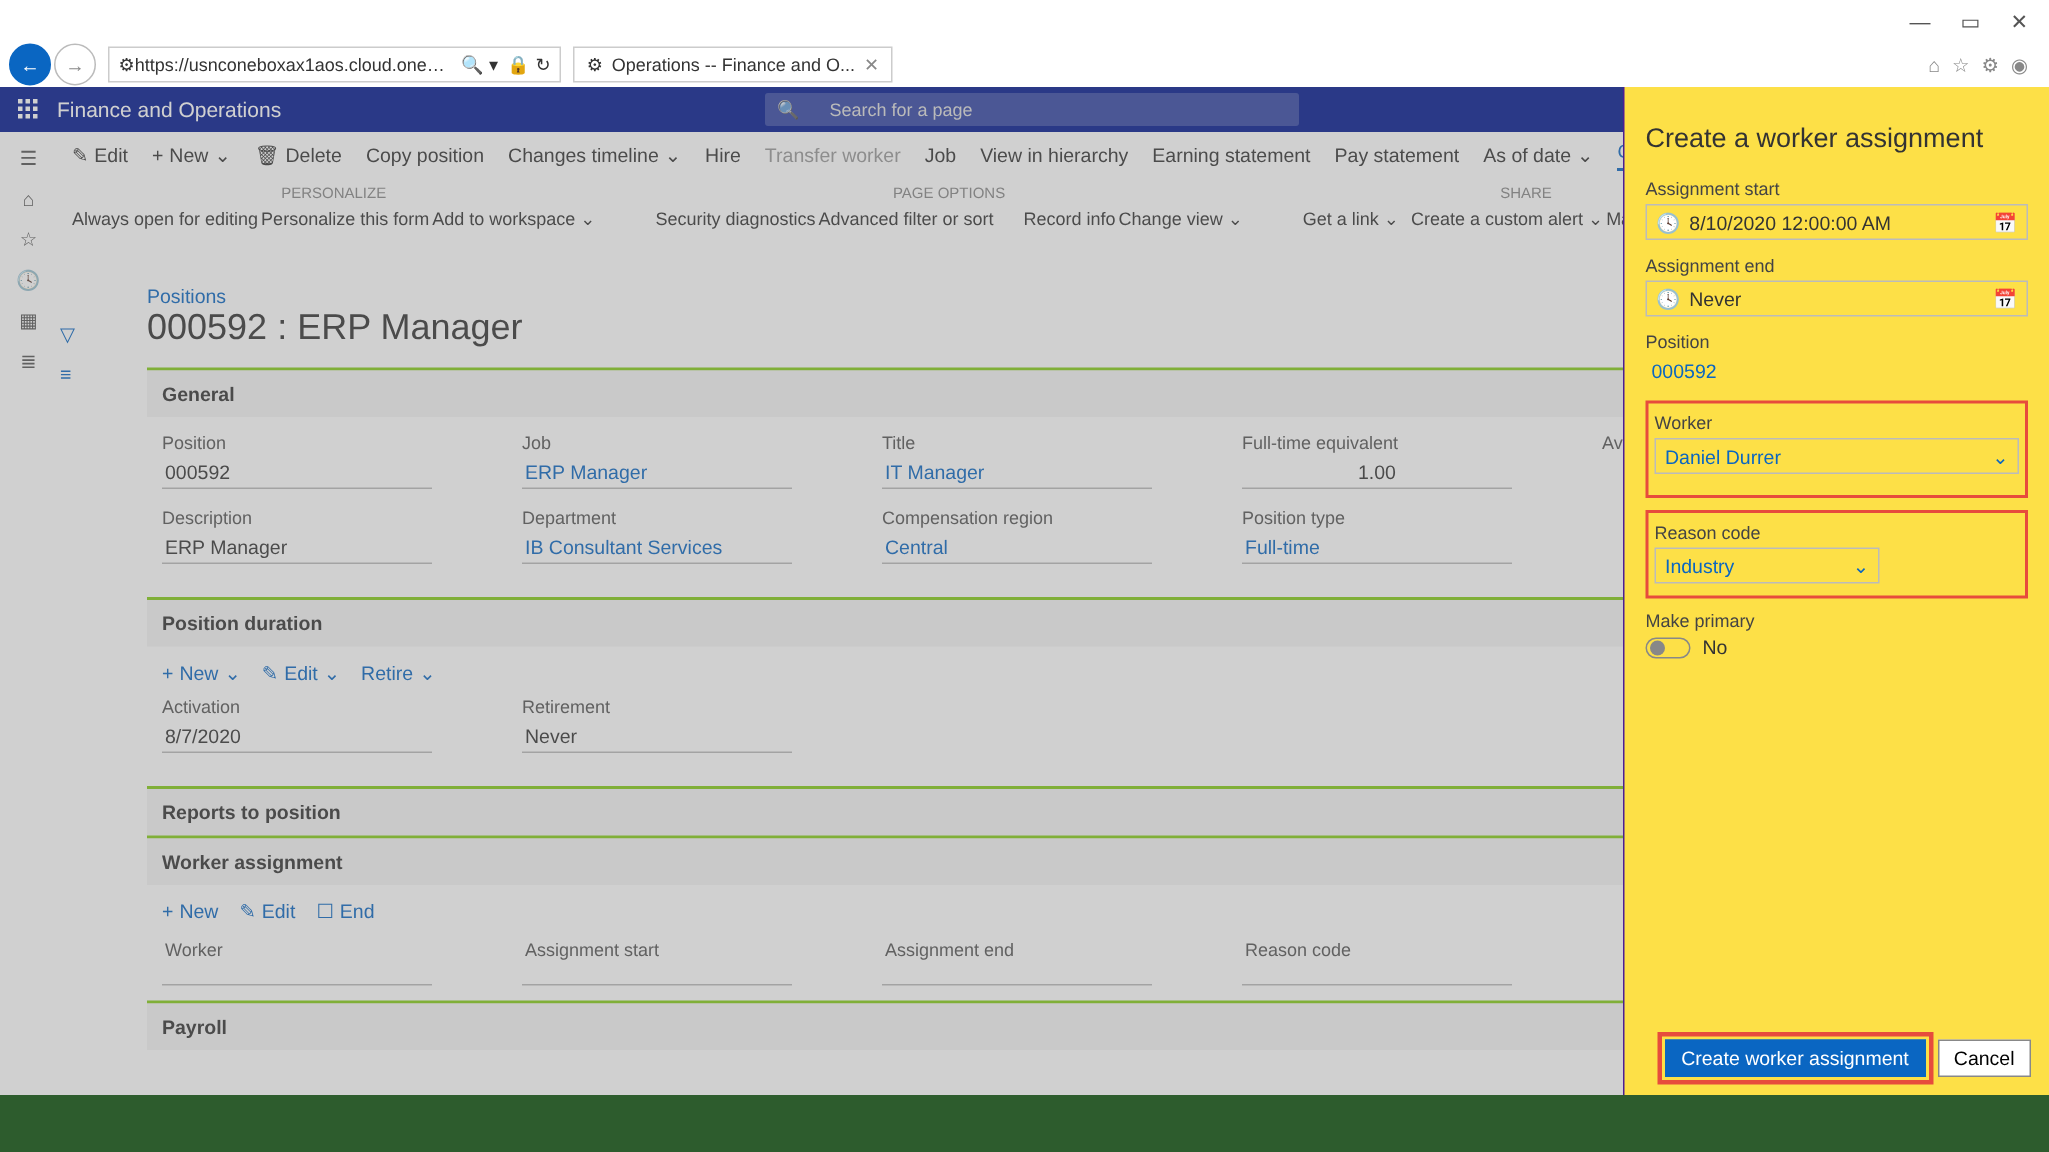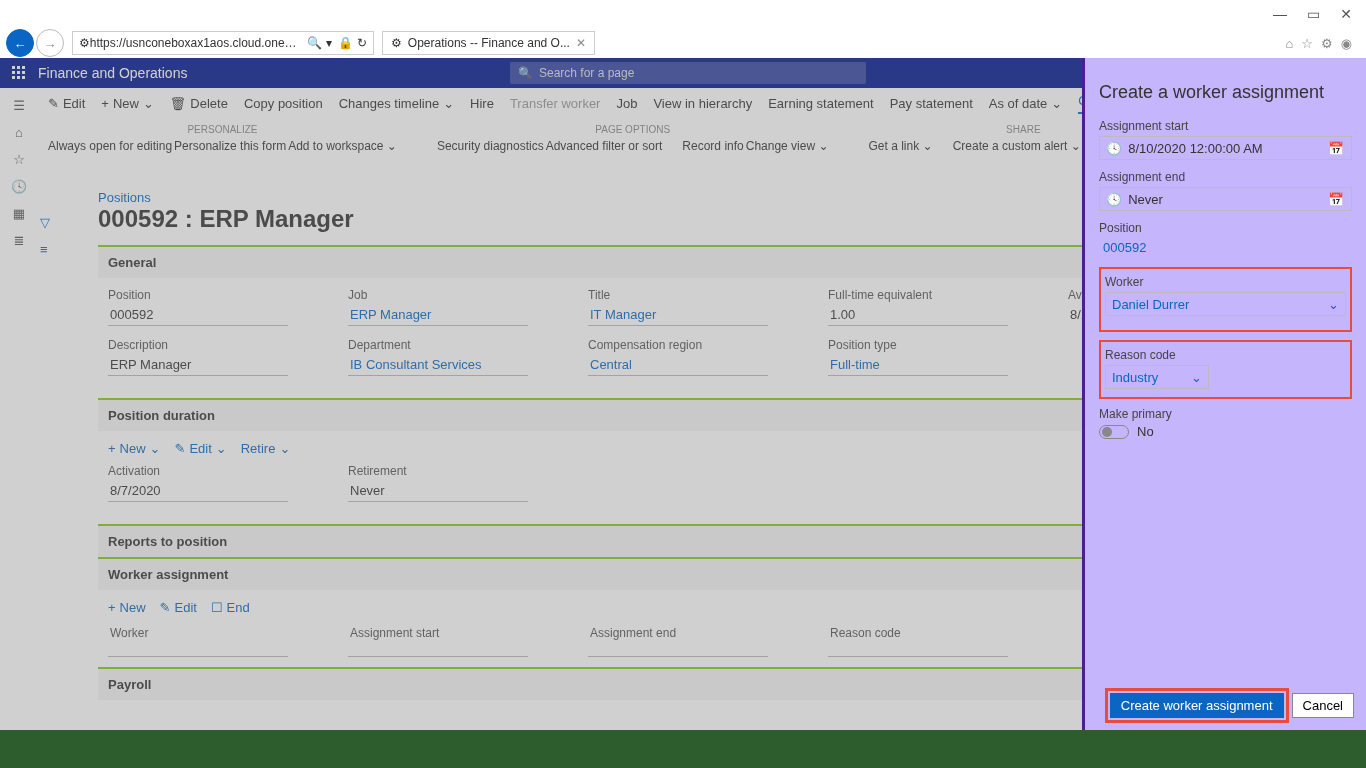--- a/index.html
+++ b/index.html
@@ -40,45 +40,45 @@
 .ribbon h4 { font-size: 10px; color: #888; font-weight: 500; text-align: center; margin-bottom: 4px; }
 .ribbon .col { display: flex; flex-direction: row; font-size: 12px; gap: 2px; }
 .ribbon .col span { cursor: pointer; }
 
 
 .mainpanel { position: absolute; top: 190px; left: 38px; right: 0; bottom: 38px; padding: 0 20px; overflow: hidden; }
 .filtercol { position: absolute; left: 40px; top: 215px; width: 24px; display: flex; flex-direction: column; gap: 12px; color: #0a66c2; }
 
 .content { margin-left: 40px; }
 .breadcrumb { color: #0a66c2; font-size: 13px; margin-bottom: 4px; }
-.pagetitle { font-size: 24px; font-weight: 700; margin-bottom: 12px; }
+.pagetitle { font-size: 24px; font-weight: 400; margin-bottom: 12px; }
 
 .section { border-top: 2px solid #84cc16; }
 .section .sechead { background: #f4f4f4; padding: 8px 10px; font-weight: 600; font-size: 13px; }
 .section .secbody { padding: 10px; }
 
 .fieldrow { display: flex; gap: 60px; margin-bottom: 12px; }
 .field { display: flex; flex-direction: column; min-width: 180px; }
 .field label { font-size: 12px; color: #555; margin-bottom: 2px; }
 .field .val { border-bottom: 1px solid #bbb; padding: 3px 2px; font-size: 13px; }
 .field .val.link { color: #0a66c2; }
-.field .val.right { text-align: left; }
+.field .val.right { text-align: center; }
 
 .subtoolbar { display: flex; gap: 14px; padding: 0 0 8px; font-size: 13px; }
 .subtoolbar span { color: #0a66c2; cursor: pointer; display: inline-flex; align-items: center; gap: 4px; }
 .subtoolbar span.disabled { color: #999; }
 
 .tableheads { display: flex; gap: 60px; }
 .tableheads .th { min-width: 180px; font-size: 12px; color: #555; border-bottom: 1px solid #bbb; padding: 3px 2px 16px; }
 
 
 .dimmer { position: absolute; top: 58px; left: 0; width: 1082px; bottom: 0; background: rgba(120,120,120,0.35); pointer-events: none; }
 
 
-.flyout { position: absolute; right: 0; top: 58px; width: 284px; bottom: 38px; background: #c4b5fd; padding: 24px 14px 14px; border-left: 3px solid #4c1d95; }
+.flyout { position: absolute; right: 0; top: 58px; width: 284px; bottom: 38px; background: #fde047; padding: 24px 14px 14px; border-left: 1px solid #4c1d95; }
 .flyout h2 { font-size: 18px; font-weight: 400; margin-bottom: 16px; }
 .flyout .flabel { font-size: 12px; color: #444; margin-bottom: 3px; }
 .flyout .finput { border: 1px solid #bbb; height: 24px; display: flex; align-items: center; padding: 0 6px; font-size: 13px; justify-content: space-between; margin-bottom: 10px; }
 .flyout .finput.select { color: #0a66c2; }
 .flyout .posval { color: #0a66c2; font-size: 13px; padding: 2px 4px; margin-bottom: 10px; }
 .highlighted { border: 2px solid #e74c3c; padding: 6px 4px 4px; margin-bottom: 8px; }
 .toggle { display: inline-flex; align-items: center; gap: 8px; font-size: 13px; }
 .toggle .sw { width: 30px; height: 14px; border: 1px solid #888; border-radius: 8px; position: relative; }
 .toggle .sw::after { content: ""; position: absolute; width: 10px; height: 10px; border-radius: 50%; background: #888; left: 2px; top: 1px; }
 
@@ -138,21 +138,21 @@
         <rect x="5" y="5" width="3" height="3" fill="#fff"></rect>
         <rect x="10" y="5" width="3" height="3" fill="#fff"></rect>
         <rect y="10" width="3" height="3" fill="#fff"></rect>
         <rect x="5" y="10" width="3" height="3" fill="#fff"></rect>
         <rect x="10" y="10" width="3" height="3" fill="#fff"></rect>
       </svg>
   </div>
   <span style="font-size:14px">Finance and Operations</span>
   <div class="searchbox">
     <span>🔍</span>
-    <span style="margin-left:6px">Search for a page</span>
+    <span style="margin-left:20px">Search for a page</span>
   </div>
   <span class="helpicon">?</span>
 </div>
 
 <div class="leftcol">
   <span>☰</span>
   <span>⌂</span>
   <span>☆</span>
   <span>🕓</span>
   <span>▦</span>
@@ -209,21 +209,21 @@
         <span>Advanced filter or sort</span>
       </div>
       <div class="col">
         <span>Record info</span>
         <span><span>Change view</span> <span>⌄</span></span>
       </div>
     </div>
   </div>
   <div>
     <h4>SHARE</h4>
-    <div style="display:flex; gap:20px">
+    <div style="display:flex; gap:8px">
       <div class="col">
         <span><span>Get a link</span> <span>⌄</span></span>
       </div>
       <div class="col">
         <span><span>Create a custom alert</span> <span>⌄</span></span>
         <span>Manage my alerts</span>
       </div>
     </div>
   </div>
 </div>
@@ -382,21 +382,21 @@
   <div class="highlighted">
     <div class="flabel">Worker</div>
     <div class="finput select">
       <span>Daniel Durrer</span>
       <span>⌄</span>
     </div>
   </div>
 
   <div class="highlighted" style="padding-bottom:6px">
     <div class="flabel">Reason code</div>
-    <div class="finput select" style="width:104px; margin-bottom:2px">
+    <div class="finput select" style="width:150px; margin-bottom:2px">
       <span>Industry</span>
       <span>⌄</span>
     </div>
   </div>
 
   <div class="flabel">Make primary</div>
   <div class="toggle">
     <span class="sw"></span>
     <span>No</span>
   </div>

